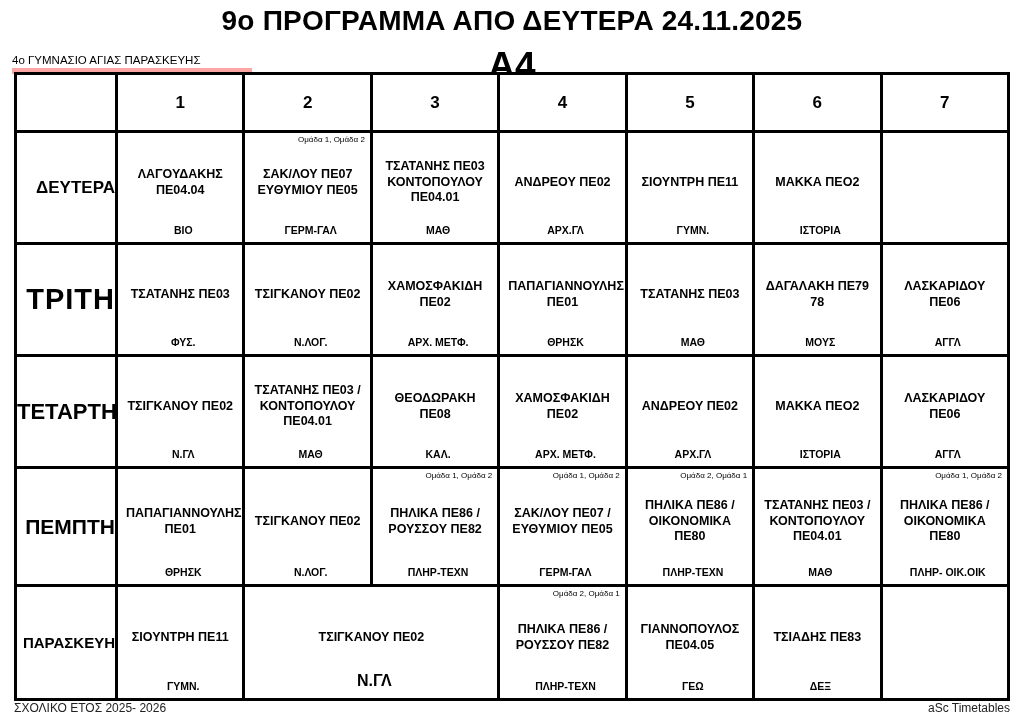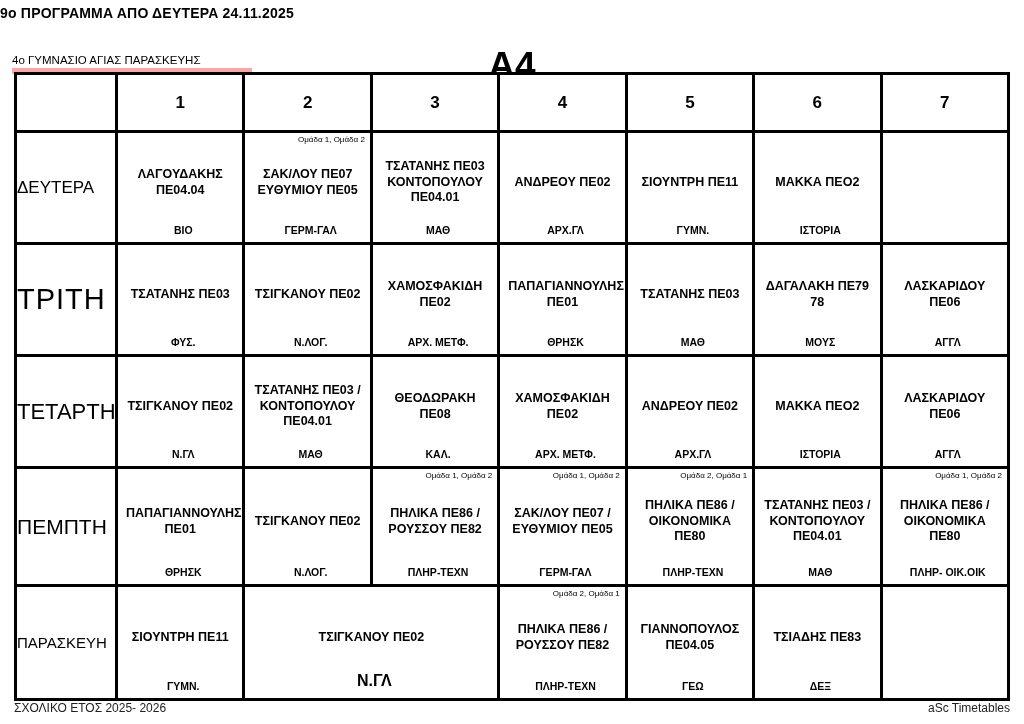--- a/index.html
+++ b/index.html
@@ -6,21 +6,21 @@
   .page{
     position:relative;
     width:1024px;height:724px;
     background:#fff;
     font-family:"Liberation Sans", sans-serif;
     color:#000;
     overflow:hidden;
   }
   .title{
     position:absolute;top:5px;left:0;width:100%;
-    text-align:left;font-size:14px;font-weight:bold;
+    text-align:center;font-size:28px;font-weight:bold;
     letter-spacing:0.2px;
   }
   .class-name{
     position:absolute;top:25px;left:0;width:100%;
     text-align:center;font-size:37px;font-weight:bold;margin-top:20px;
   }
   .school{
     position:absolute;top:54px;left:12px;
     font-size:11.5px;
     width:240px;
@@ -41,21 +41,21 @@
   }
   thead th.period-header{
     height:55px;
     font-size:17px;font-weight:bold;text-align:center;
   }
   th.corner{height:55px;}
   tbody tr{height:112px;}
   tbody tr.row-3{height:118px;}
   tbody tr.row-4{height:114px;}
   th.day-cell{
-    font-weight:normal;text-align:left;vertical-align:middle;
+    font-weight:bold;text-align:right;vertical-align:middle;
   }
   .day-0{font-size:17px;}
   .day-1{font-size:29px;letter-spacing:1px;margin-left:18px;}
   .day-2{font-size:22px;margin-left:36px;}
   .day-3{font-size:21px;}
   .day-4{font-size:15px;}
   td.lesson-cell{
     position:relative;
     vertical-align:middle;
     text-align:center;

